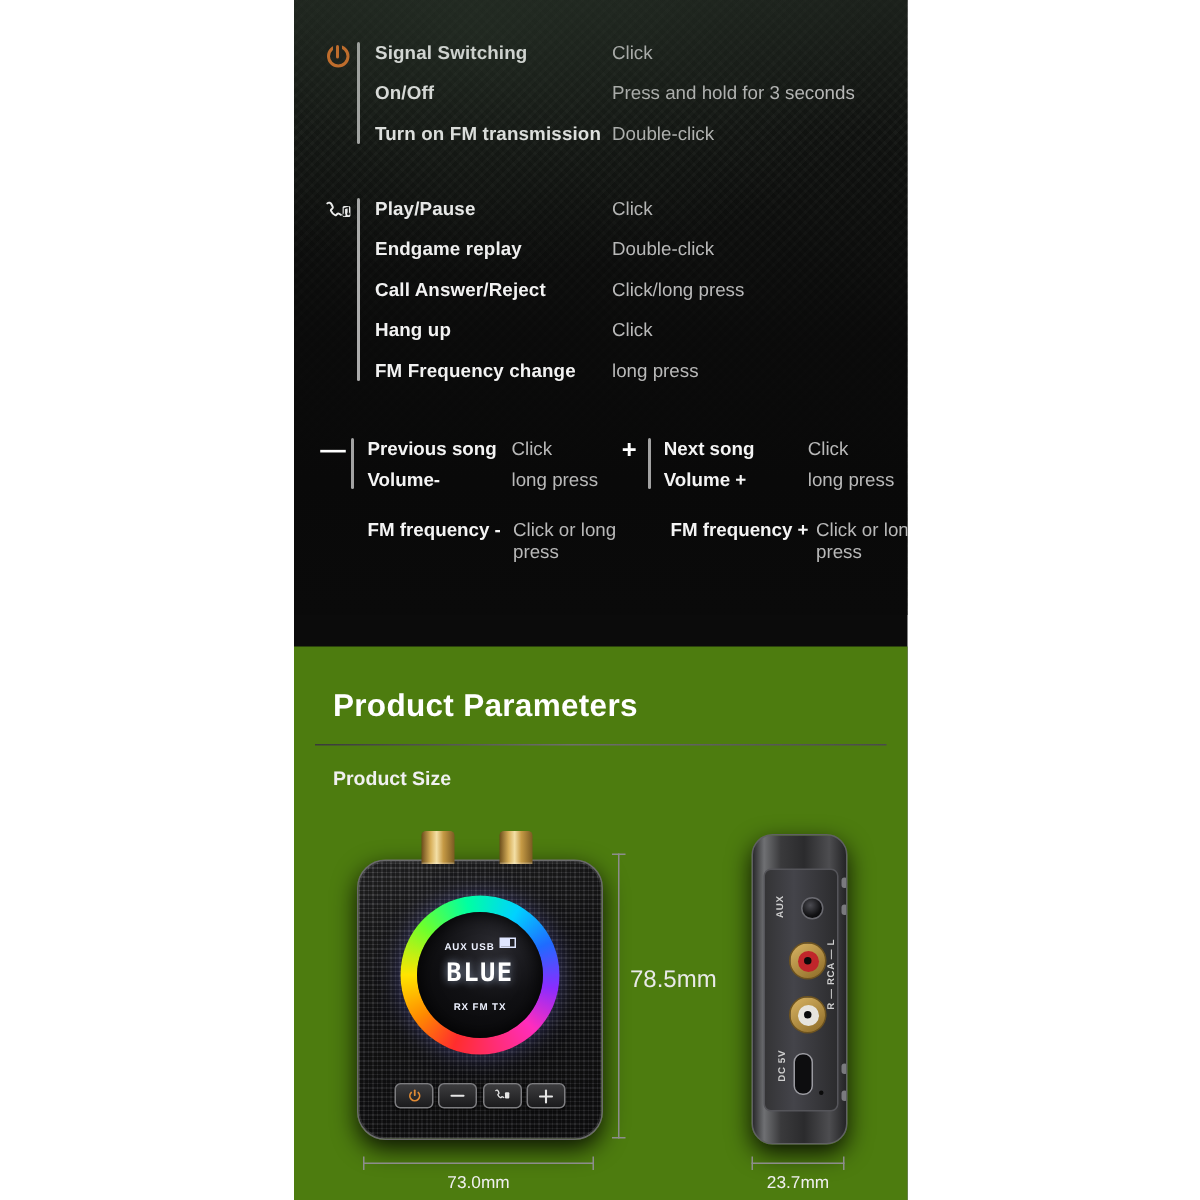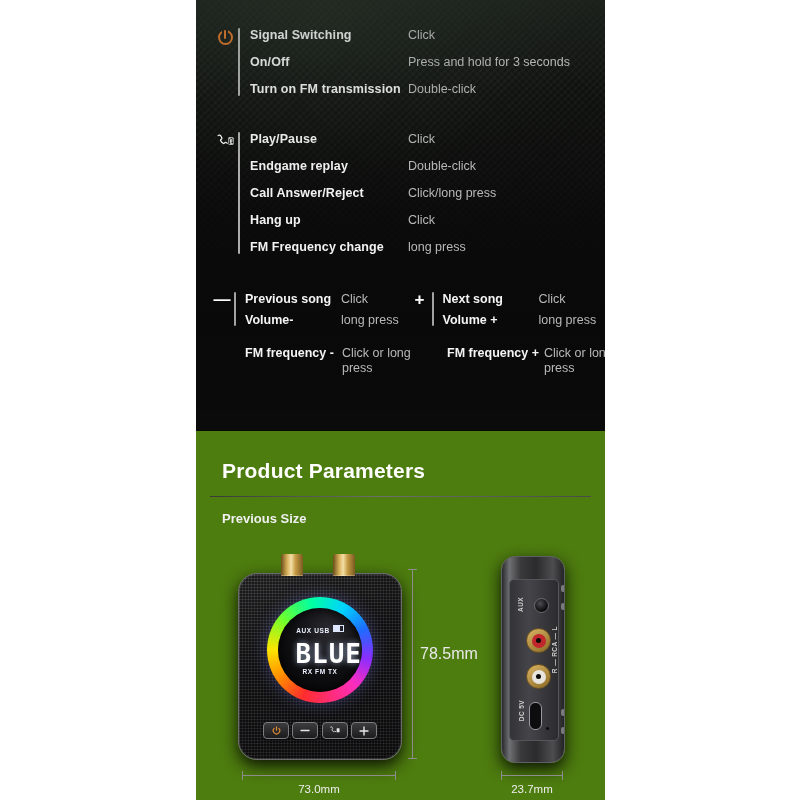--- a/index.html
+++ b/index.html
@@ -136,23 +136,23 @@
     box-shadow:inset 0 0 12px rgba(0,0,0,.95);
     overflow:hidden;
   }
   .lcd-top,.lcd-bot{
     position:absolute;left:0;right:0;text-align:center;color:#eef2ff;
     font-family:"Liberation Sans", sans-serif;font-size:6.5px;letter-spacing:.6px;font-weight:bold;
   }
   .lcd-top{top:18px;}
   .lcd-bot{bottom:17px;}
   .lcd-main{
-    position:absolute;left:0;right:0;top:31px;text-align:right;
+    position:absolute;left:0;right:0;top:31px;text-align:center;
     color:#ffffff;font-family:"DejaVu Sans Mono", monospace;
-    font-size:26px;font-weight:bold;letter-spacing:1px;
+    font-size:17px;font-weight:bold;letter-spacing:1px;
     text-shadow:0 0 6px rgba(200,220,255,.65);
   }
   .batt{
     display:inline-block;width:9px;height:5px;border:1px solid #dfe6ff;
     margin-left:3px;position:relative;top:-1px;
     background:linear-gradient(90deg,#dfe6ff 70%,transparent 70%);
   }
 
   .btnrow{position:absolute;left:24px;bottom:20px;width:114px;display:flex;justify-content:space-between;}
   .btn{
@@ -335,21 +335,21 @@
             <span class="pm-s-act">Click or long press</span>
           </div>
         </div>
       </div>
 
     </div>
 
     <div class="params">
       <div class="params-title">Product Parameters</div>
       <div class="divider"></div>
-      <div class="subtitle">Previous Size</div>
+      <div class="subtitle">Product Size</div>
 
       <div class="figure">
 
         <div class="device">
           <span class="rca a"></span>
           <span class="rca b"></span>
 
           <div class="ring-wrap">
             <div class="ring"></div>
             <div class="ring-inner">

